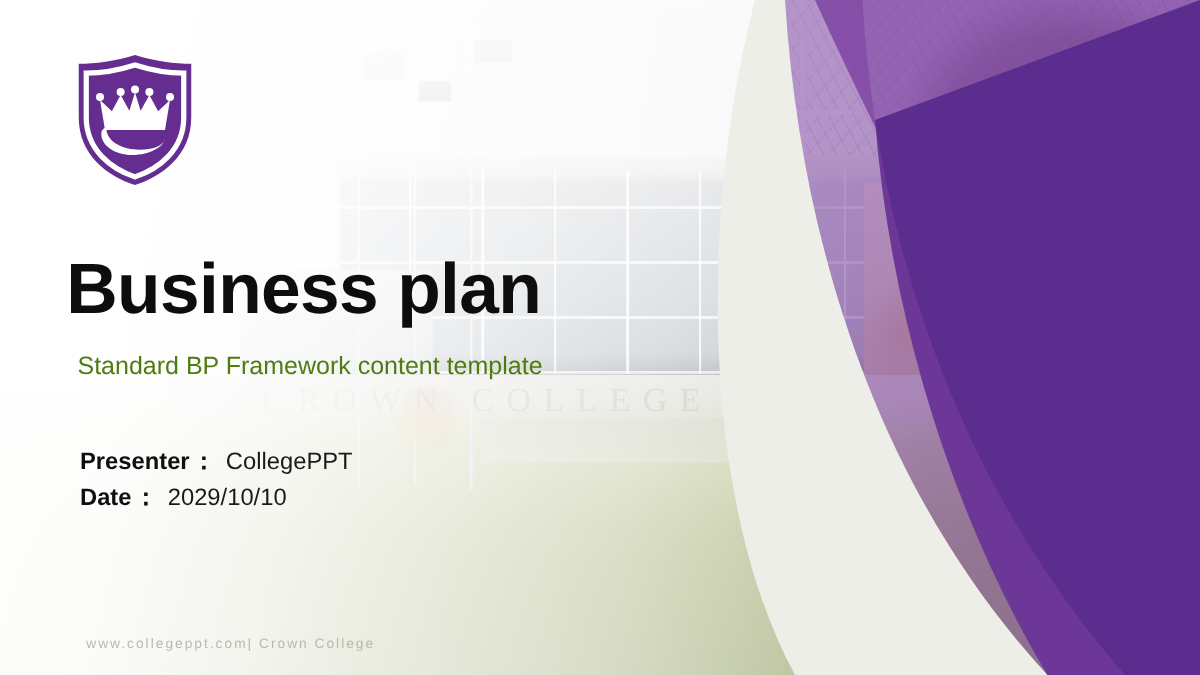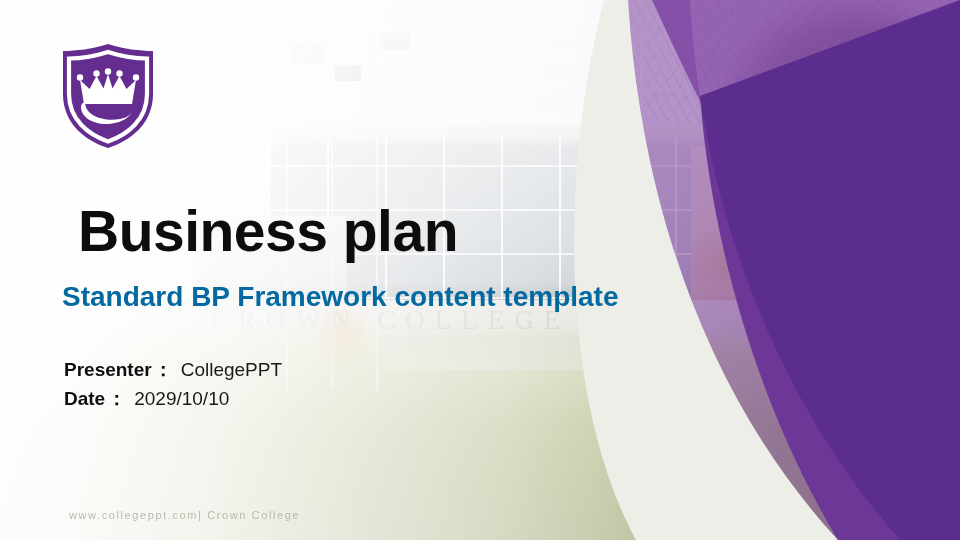--- a/index.html
+++ b/index.html
@@ -228,39 +228,39 @@
     position: absolute;
     left: 58px;
     top: 42px;
     width: 100px;
     height: 108px;
   }
 
   
   .title {
     position: absolute;
-    left: 78px;
+    left: 53px;
     top: 203px;
     margin: 0;
     font-size: 57px;
     line-height: 1.0;
     font-weight: bold;
     color: #0d0d0d;
     letter-spacing: -0.5px;
     white-space: nowrap;
   }
   .subtitle {
     position: absolute;
     left: 62px;
     top: 283px;
     margin: 0;
-    font-size: 28px;
+    font-size: 20px;
     line-height: 1.0;
-    font-weight: bold;
-    color: #0369a1;
+    font-weight: normal;
+    color: #4d7c0f;
     white-space: nowrap;
   }
 
   .meta {
     position: absolute;
     left: 64px;
     top: 355px;
     font-size: 19px;
     color: #111111;
     line-height: 1.55;

